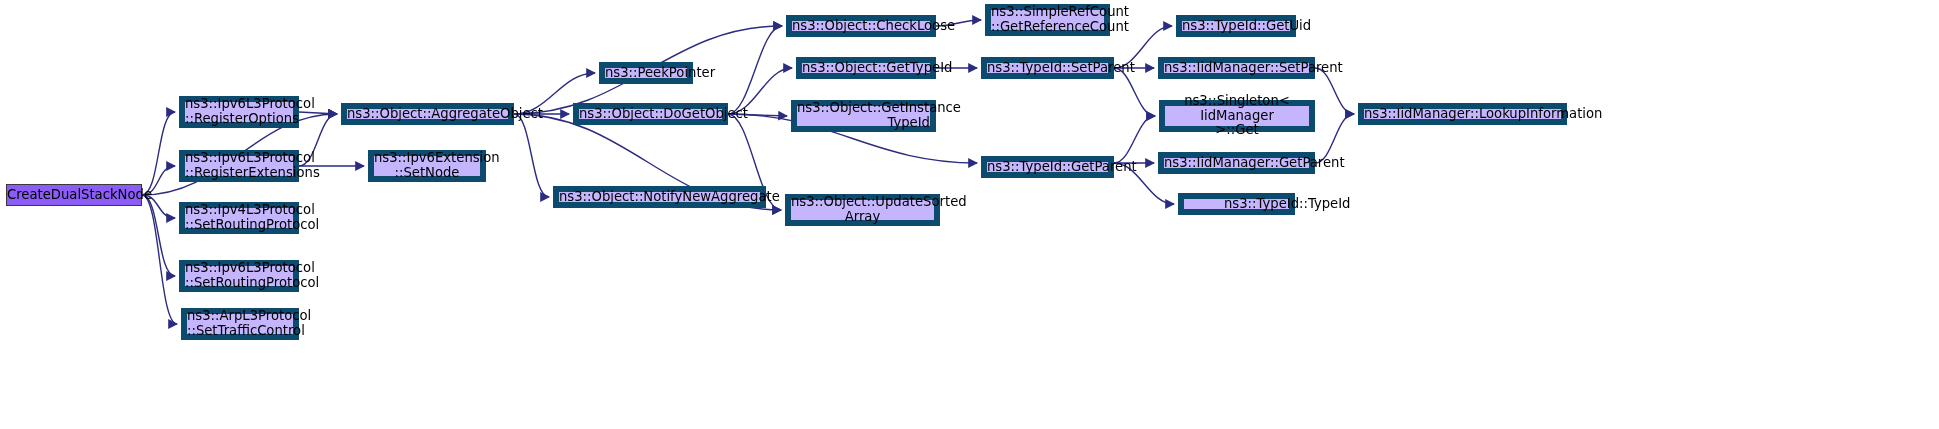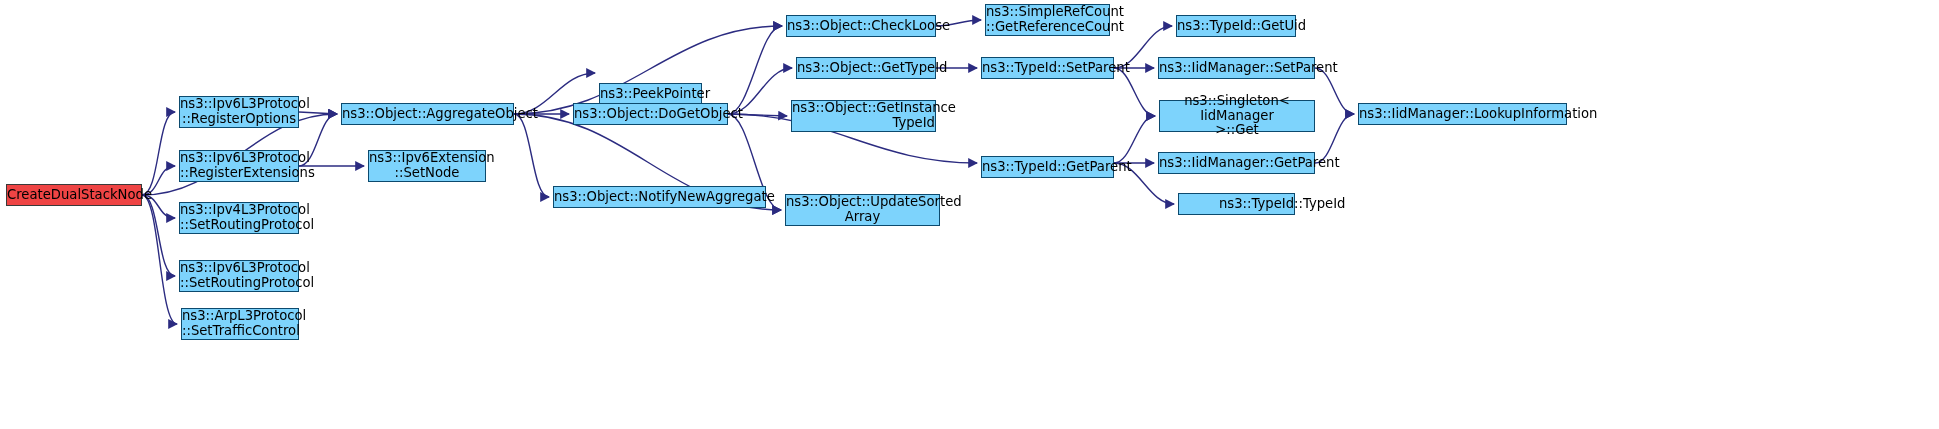--- a/index.html
+++ b/index.html
@@ -7,35 +7,35 @@
     position:relative;
     width:1939px;height:429px;
     background:#ffffff;
     overflow:hidden;
     font-family:"DejaVu Sans", sans-serif;
   }
   svg#edges{position:absolute;left:0;top:0;width:1939px;height:429px;pointer-events:none;}
   .node{
     position:absolute;
     box-sizing:border-box;
-    border:1px solid #0c4a6e;
-    background:#7dd3fc;
+    border:6px solid #0c4a6e;
+    background:#c4b5fd;
     color:#000000;
     display:flex;
     align-items:center;
     justify-content:center;
     text-align:center;
     line-height:1.12;
     font-size:13.2px;
     white-space:pre-line;
     letter-spacing:0px;
     z-index:2;
   }
   .node.root{
-    background:#ef4444;
+    background:#8b5cf6;
     border:1px solid #3a3a3a;
   }
   .node span{display:block;width:100%;}
 </style>
 </head>
 <body>
 
 <div id="canvas">
   <svg id="edges" xmlns="http://www.w3.org/2000/svg">
     <defs>
@@ -83,21 +83,21 @@
 ::RegisterExtensions</span></div>
       <div class="node" style="left: 179px; top: 202px; width: 120px; height: 32px;"><span>ns3::Ipv4L3Protocol
 ::SetRoutingProtocol</span></div>
       <div class="node" style="left: 179px; top: 260px; width: 120px; height: 32px;"><span>ns3::Ipv6L3Protocol
 ::SetRoutingProtocol</span></div>
       <div class="node" style="left: 181px; top: 308px; width: 118px; height: 32px;"><span>ns3::ArpL3Protocol
 ::SetTrafficControl</span></div>
       <div class="node" style="left: 341px; top: 103px; width: 173px; height: 22px;"><span>ns3::Object::AggregateObject</span></div>
       <div class="node" style="left: 368px; top: 150px; width: 118px; height: 32px;"><span>ns3::Ipv6Extension
 ::SetNode</span></div>
-      <div class="node" style="left: 599px; top: 62px; width: 103px; height: 22px; margin-top: 21px;"><span>ns3::PeekPointer</span></div>
+      <div class="node" style="left: 599px; top: 62px; width: 94px; height: 22px;"><span>ns3::PeekPointer</span></div>
       <div class="node" style="left: 573px; top: 103px; width: 155px; height: 22px;"><span>ns3::Object::DoGetObject</span></div>
       <div class="node" style="left: 553px; top: 186px; width: 213px; height: 22px;"><span>ns3::Object::NotifyNewAggregate</span></div>
       <div class="node" style="left: 786px; top: 15px; width: 150px; height: 22px;"><span>ns3::Object::CheckLoose</span></div>
       <div class="node" style="left: 796px; top: 57px; width: 140px; height: 22px;"><span>ns3::Object::GetTypeId</span></div>
       <div class="node" style="left: 791px; top: 100px; width: 145px; height: 32px; text-align: right;"><span>ns3::Object::GetInstance
 TypeId</span></div>
       <div class="node" style="left: 785px; top: 194px; width: 155px; height: 32px;"><span>ns3::Object::UpdateSorted
 Array</span></div>
       <div class="node" style="left: 985px; top: 4px; width: 125px; height: 32px;"><span>ns3::SimpleRefCount
 ::GetReferenceCount</span></div>

